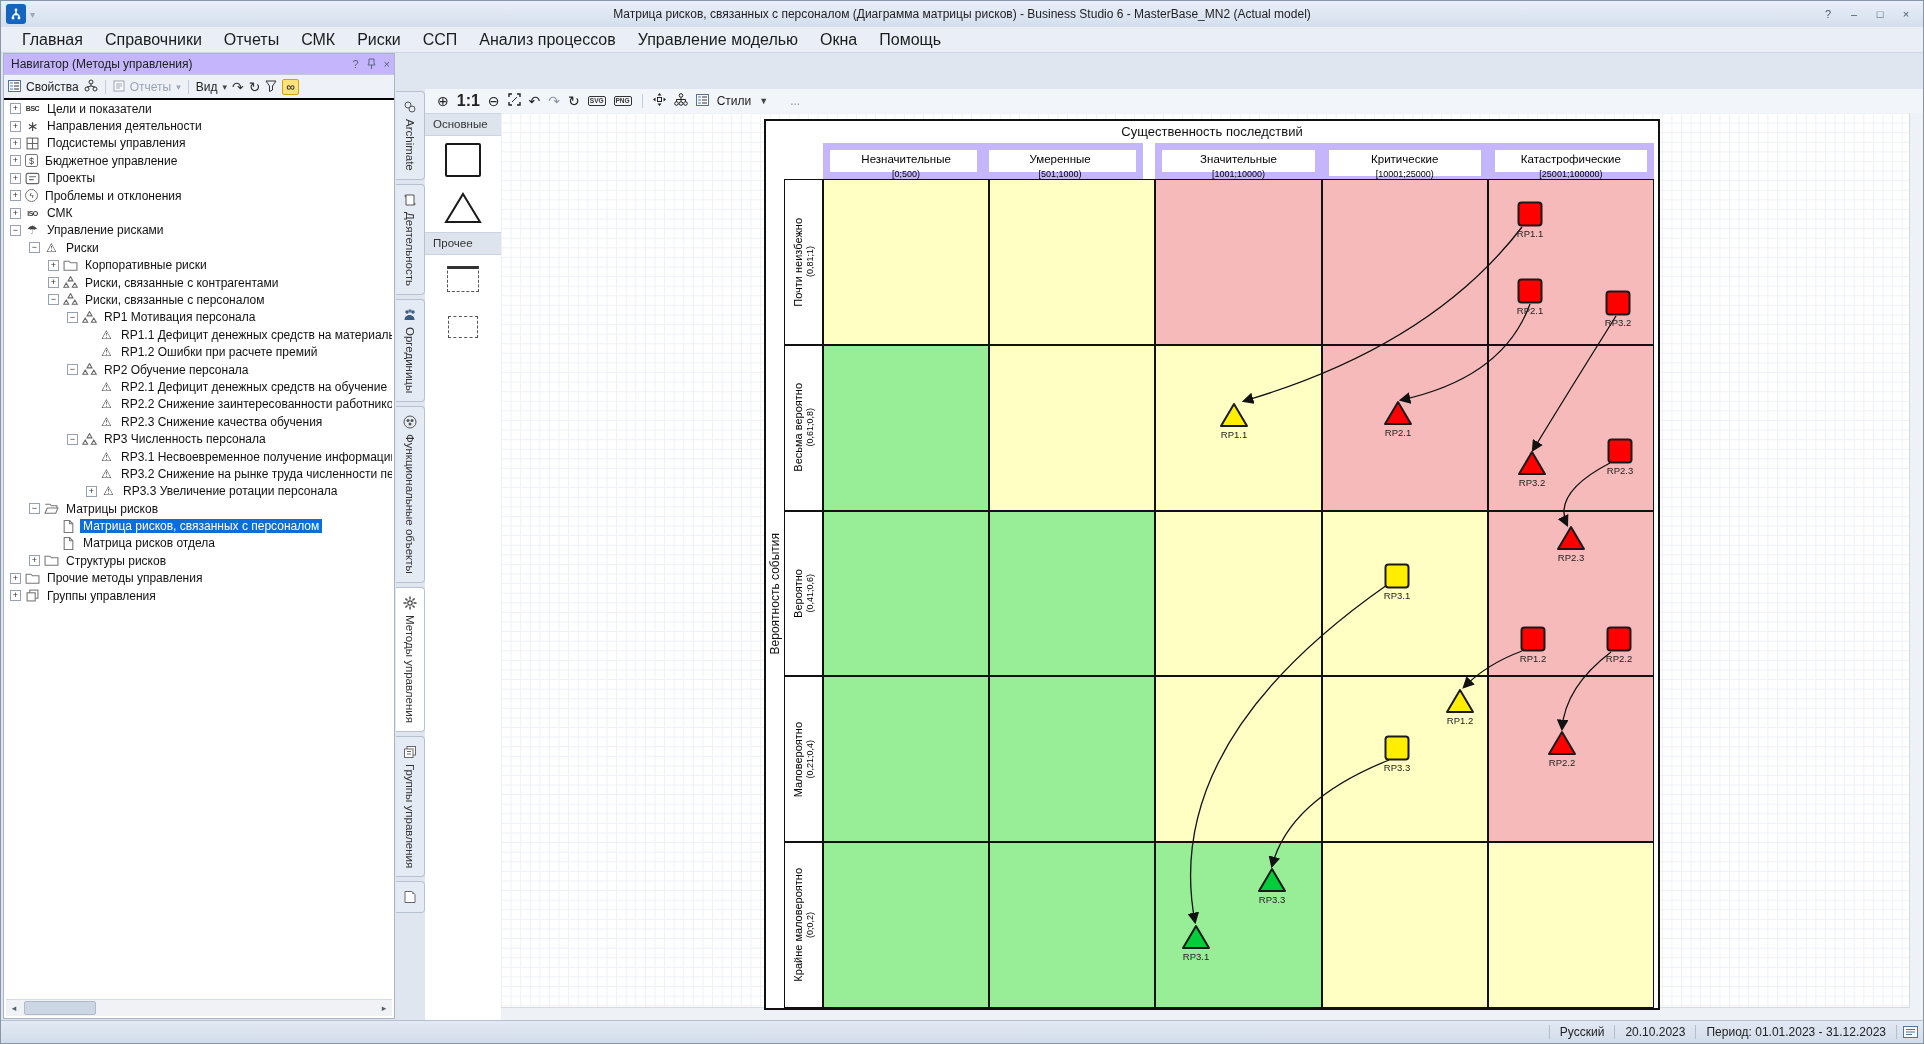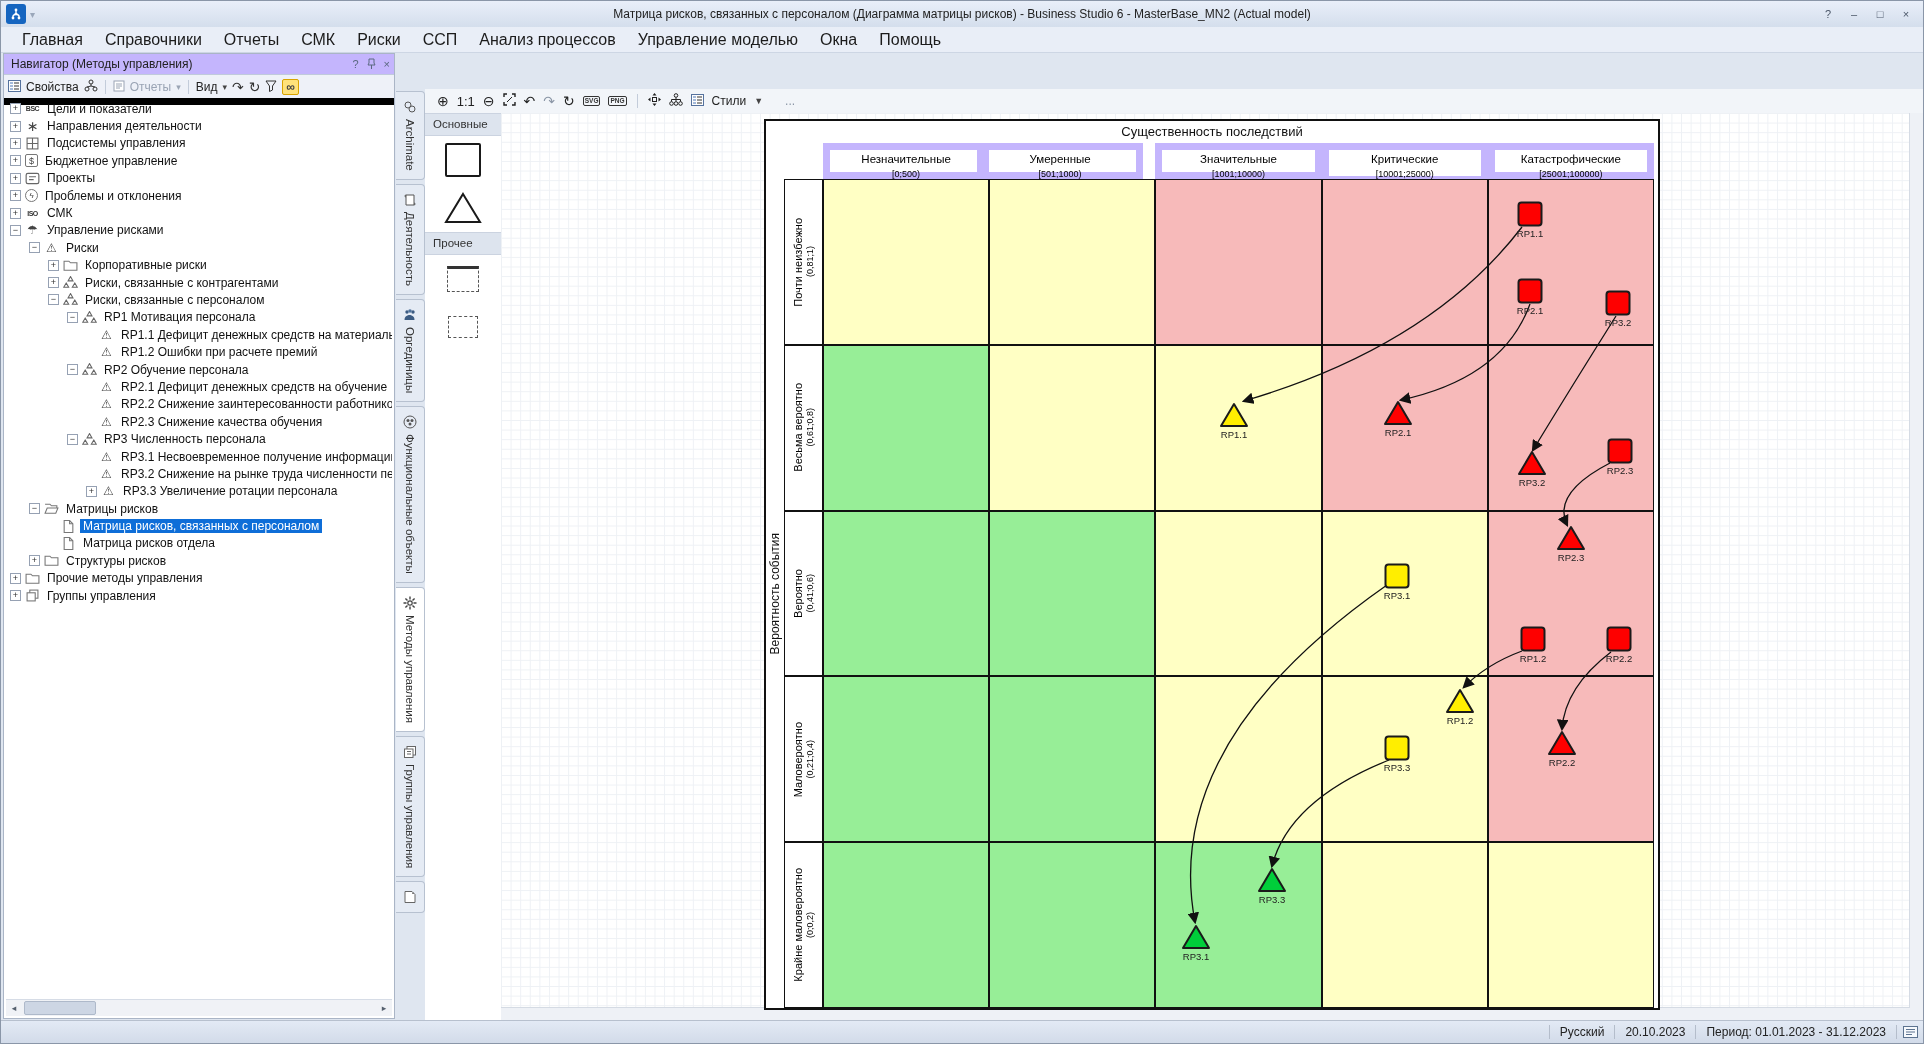--- a/index.html
+++ b/index.html
@@ -17,21 +17,21 @@
   #menubar{position:absolute;left:0;top:26px;width:100%;height:26px;background:#e9eef7;
     display:flex;align-items:center;padding-left:10px;box-sizing:border-box;border-bottom:1px solid #cdd6e4;}
   .mi{font-size:16px;color:#1c1c1c;padding:4px 11px;}
   
   #navigator{position:absolute;left:2px;top:52px;width:392px;height:966px;background:#fff;
     border:1px solid #aab5c6;box-sizing:border-box;}
   .nav-header{height:20px;background:#c4b5fd;display:flex;align-items:center;font-size:12px;color:#222;
     padding:0 4px 0 7px;border-bottom:1px solid #c0cadb;}
   .nav-header .hbtn{margin-left:8px;color:#5a6880;font-size:11px;}
   .nav-header .spacer{flex:1;}
-  .nav-toolbar{height:23px;background:#eef1f8;border-bottom:7px solid #000000;display:flex;align-items:center;
+  .nav-toolbar{height:23px;background:#eef1f8;border-bottom:2px solid #000000;display:flex;align-items:center;
     font-size:12px;color:#222;padding-left:4px;gap:5px;}
   .nav-toolbar .dis{color:#9aa4b4;}
   .tb-sep{width:1px;height:14px;background:#c3ccda;margin:0 2px;}
   .tbico{font-size:13px;color:#333;line-height:1;}
   .linkbox{background:#ffe27a;border:1px solid #d9a300;border-radius:2px;padding:0 3px;font-weight:bold;color:#444;font-size:12px;}
   .nav-tree{position:absolute;left:2px;top:46px;right:2px;bottom:22px;overflow:hidden;font-size:12px;color:#111;}
   .trow{height:17.4px;display:flex;align-items:center;white-space:nowrap;overflow:hidden;}
   .exp{width:9px;height:9px;border:1px solid #96a1b3;background:#fff;font-size:9px;line-height:8px;text-align:center;
     color:#333;margin-right:4px;flex:none;box-sizing:content-box;}
   .exp.none{border:none;background:transparent;}
@@ -432,21 +432,21 @@
         <svg class="vicon" viewBox="0 0 14 14">
           <path d="M2 1.5h7l3 3v8H2z" fill="#fff" stroke="#666"></path>
           <path d="M10 2l1 2h-2z" fill="#666"></path>
         </svg>
       </div>
     </div>
 
 
   <div id="dtoolbar">
     <span class="g">⊕</span>
-    <span style="font-weight:normal;font-size:13px">1:1</span>
+    <span style="font-weight:bold;font-size:16px">1:1</span>
     <span class="g">⊖</span>
     <span>
       <svg width="13" height="13" viewBox="0 0 13 13">
           <path d="M1 4V1h3M9 1h3v3M12 9v3H9M4 12H1V9" fill="none" stroke="#222" stroke-width="1.4"></path>
           <path d="M4 9l5-5" stroke="#222"></path>
         </svg>
     </span>
     <span class="g">↶</span>
     <span class="g muted">↷</span>
     <span class="g">↻</span>

